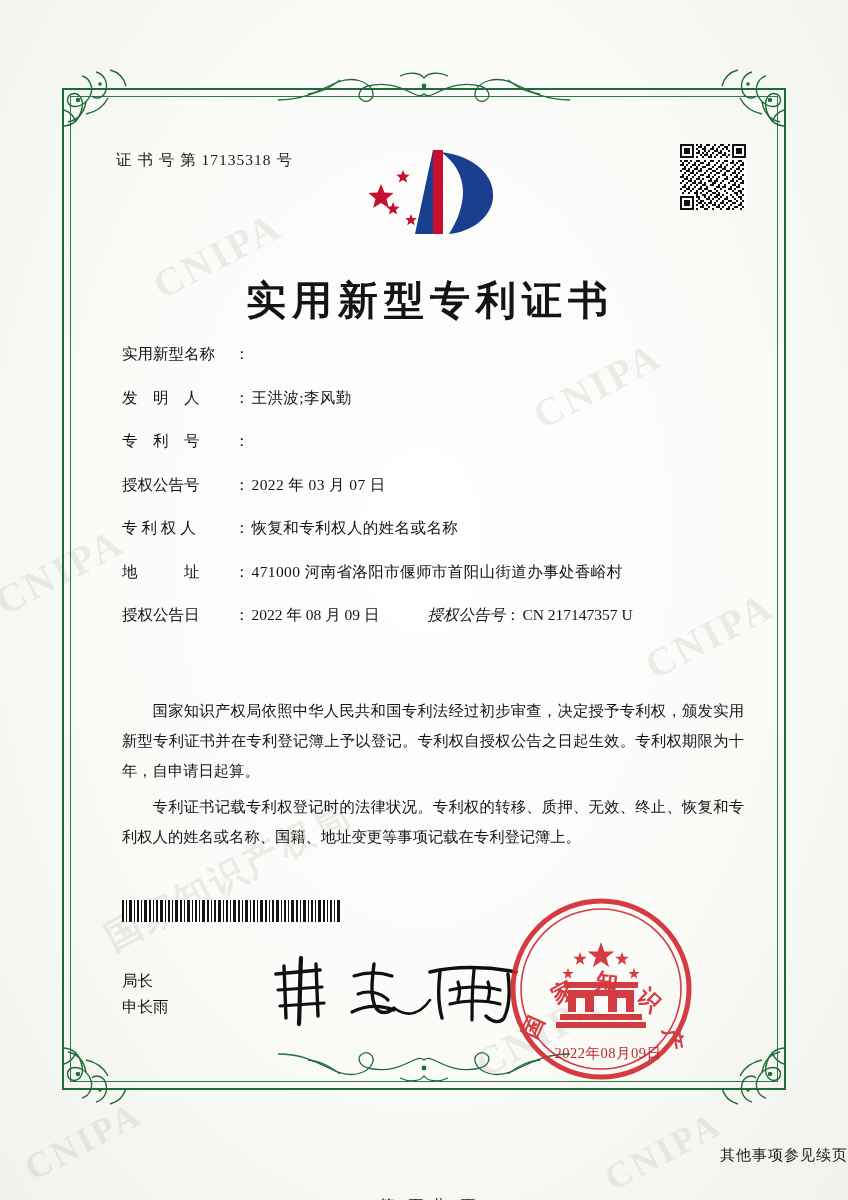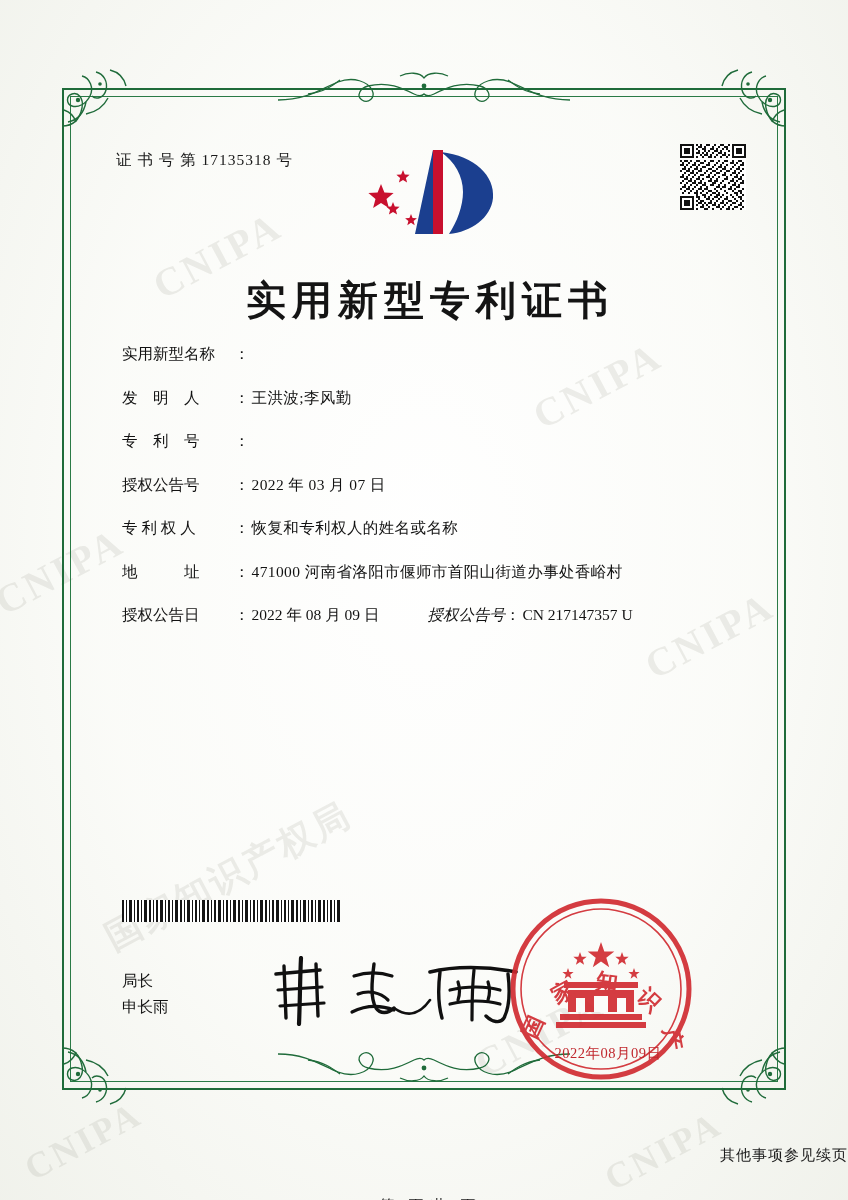--- a/index.html
+++ b/index.html
@@ -721,20 +721,24 @@
       <div class="field-row inline-two">
         <span class="field-label">授权公告日</span>
         <span class="field-colon">：</span>
         <span>2022 年 08 月 09 日</span>
         <span class="second-label">授权公告号</span>
         <span class="field-colon">：</span>
         <span>CN 217147357 U</span>
       </div>
     </div>
 
+    <div class="paragraphs">
+      <p>国家知识产权局依照中华人民共和国专利法经过初步审查，决定授予专利权，颁发实用新型专利证书并在专利登记簿上予以登记。专利权自授权公告之日起生效。专利权期限为十年，自申请日起算。</p>
+      <p>专利证书记载专利权登记时的法律状况。专利权的转移、质押、无效、终止、恢复和专利权人的姓名或名称、国籍、地址变更等事项记载在专利登记簿上。</p>
+    </div>
 
     <div class="barcode">
       <svg viewBox="0 0 218 22" shape-rendering="crispEdges">
         <rect width="218" height="22" fill="#ffffff"></rect>
         <g fill="#141414">
           <rect x="0" y="0" width="2" height="22"></rect>
             <rect x="4" y="0" width="1" height="22"></rect>
           <rect x="7" y="0" width="3" height="22"></rect>
             <rect x="12" y="0" width="1" height="22"></rect>
           <rect x="15" y="0" width="2" height="22"></rect>

